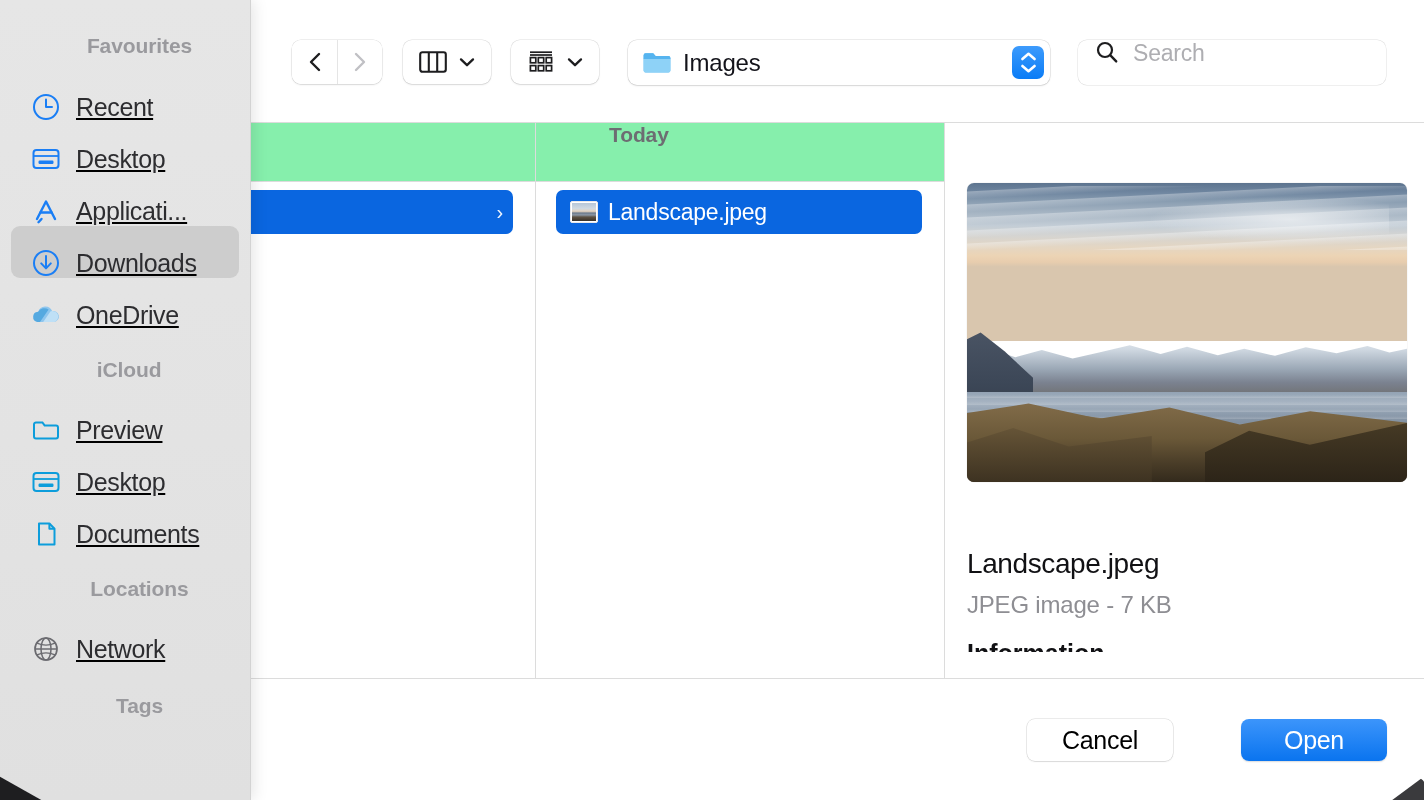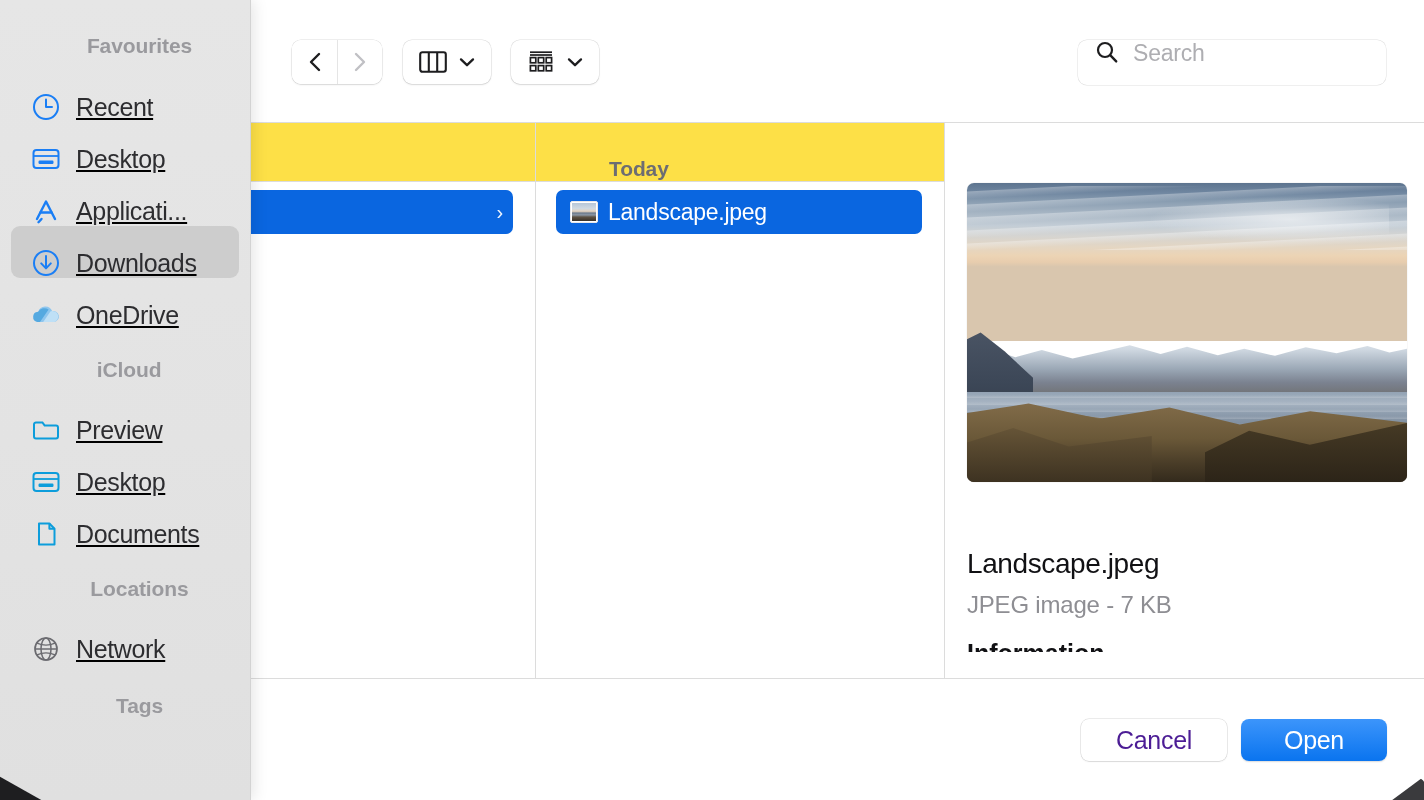--- a/index.html
+++ b/index.html
@@ -103,23 +103,23 @@
     position: absolute; top: 0; bottom: 0;
     overflow: hidden;
   }
   #col1 { left: 0; width: 536px; border-right: 1px solid #dcdcdc; }
   #col2 { left: 536px; width: 409px; border-right: 1px solid #dcdcdc; }
   #col3 { left: 945px; right: 0; }
 
   .colhead {
     height: 59px;
     border-bottom: 1px solid #dcdcdc;
-    display: flex; align-items: flex-end;
+    display: flex; align-items: flex-start;
     padding-left: 70px;
-    background: #fde047;
+    background: #86efac;
   }
   #col2 .colhead { padding-left: 73px; }
   .colhead-title {
     font-size: 21px; font-weight: bold; color: #6d6d72;
     letter-spacing: -0.1px;
   }
 
   .collist { padding-top: 8px; }
 
   .grouphdr {
@@ -266,22 +266,22 @@
   }
   .btn {
     position: absolute; top: 719px;
     height: 42px;
     display: flex; align-items: center; justify-content: center;
     border-radius: 8px;
     font-size: 25px; letter-spacing: -0.3px;
     cursor: default;
   }
   #cancelbtn {
-    left: 1081px; width: 146px;
-    background: #ffffff; color: #4c1d95;
+    left: 1027px; width: 146px;
+    background: #ffffff; color: #000000;
     box-shadow: 0 0 0 0.5px rgba(0,0,0,0.16), 0 1px 1.5px rgba(0,0,0,0.08);
   }
   #openbtn {
     left: 1241px; width: 146px;
     background: linear-gradient(180deg,#3c95fb 0%, #0a74ef 100%);
     color: #ffffff;
     box-shadow: 0 1px 1.5px rgba(0,0,0,0.14);
   }
 
   
@@ -376,20 +376,36 @@
         <rect x="19.2" y="7.6" width="5.4" height="5.2" fill="none" stroke="#1d1d1f" stroke-width="1.7"></rect>
         <rect x="3.4" y="15.6" width="5.4" height="5.2" fill="none" stroke="#1d1d1f" stroke-width="1.7"></rect>
         <rect x="11.3" y="15.6" width="5.4" height="5.2" fill="none" stroke="#1d1d1f" stroke-width="1.7"></rect>
         <rect x="19.2" y="15.6" width="5.4" height="5.2" fill="none" stroke="#1d1d1f" stroke-width="1.7"></rect>
       </svg>
       <svg width="16" height="11" viewBox="0 0 16 11">
         <path d="M2 2.4 L8 8.2 L14 2.4" fill="none" stroke="#1d1d1f" stroke-width="2.3" stroke-linecap="round" stroke-linejoin="round"></path>
       </svg>
     </div>
 
+    <div class="pathpopup">
+      <svg width="30" height="25" viewBox="0 0 30 25">
+        <path d="M1.6 5.2 A2 2 0 0 1 3.6 3.2 H11.2 L13.6 6.0 H26.4 A2 2 0 0 1 28.4 8.0 V20.4 A2 2 0 0 1 26.4 22.4 H3.6 A2 2 0 0 1 1.6 20.4 Z" fill="#6ec2f4"></path>
+        <path d="M1.6 8.6 H28.4 V20.4 A2 2 0 0 1 26.4 22.4 H3.6 A2 2 0 0 1 1.6 20.4 Z" fill="#8ed2f7"></path>
+        <path d="M1.6 5.2 A2 2 0 0 1 3.6 3.2 H11.2 L13.6 6.0 H26.4 A2 2 0 0 1 28.4 8.0 V9.0 H1.6 Z" fill="#56b4ef"></path>
+      </svg>
+      <span class="pp-label">Images</span>
+      <span class="stepper">
+        <svg width="17" height="9" viewBox="0 0 17 9">
+          <path d="M2.4 7 L8.5 1.8 L14.6 7" fill="none" stroke="#ffffff" stroke-width="2.6" stroke-linecap="round" stroke-linejoin="round"></path>
+        </svg>
+        <svg width="17" height="9" viewBox="0 0 17 9">
+          <path d="M2.4 2 L8.5 7.2 L14.6 2" fill="none" stroke="#ffffff" stroke-width="2.6" stroke-linecap="round" stroke-linejoin="round"></path>
+        </svg>
+      </span>
+    </div>
 
     <div class="searchfield">
       <svg width="24" height="24" viewBox="0 0 24 24">
         <circle cx="10" cy="10" r="7" fill="none" stroke="#1d1d1f" stroke-width="2.2"></circle>
         <line x1="15.2" y1="15.2" x2="21.2" y2="21.4" stroke="#1d1d1f" stroke-width="2.4" stroke-linecap="round"></line>
       </svg>
       <span class="sf-text">Search</span>
     </div>
   </div>
 

